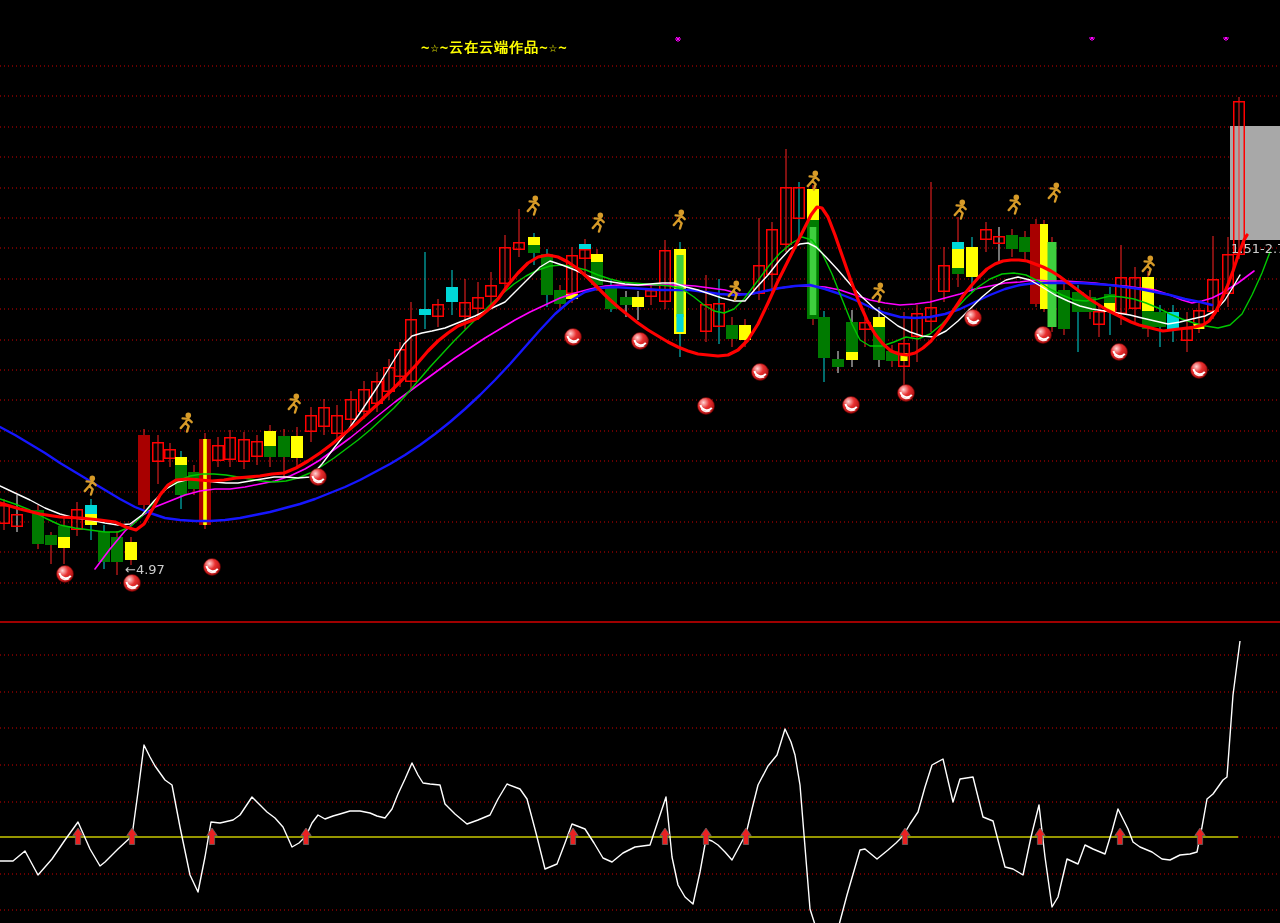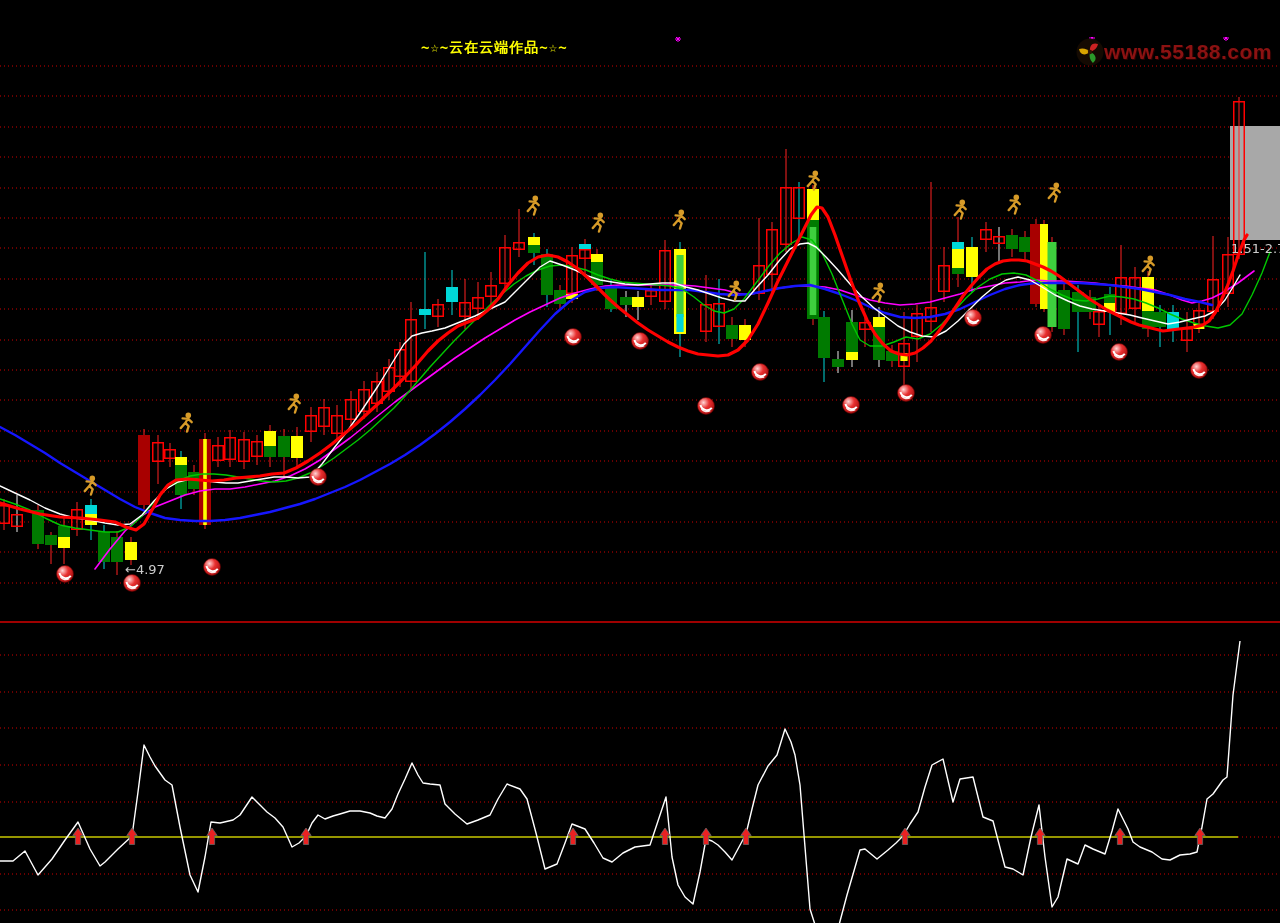--- a/index.html
+++ b/index.html
@@ -626,25 +626,15 @@
         <path d="M0,-9 L5.2,-1.5 L2.6,-1.5 L2.6,7.5 L-2.6,7.5 L-2.6,-1.5 L-5.2,-1.5 Z" fill="#ea2222" stroke="#666666" stroke-width="0.8"></path>
       </g>
       <g transform="translate(1120,800)">
         <path d="M0,-9 L5.2,-1.5 L2.6,-1.5 L2.6,7.5 L-2.6,7.5 L-2.6,-1.5 L-5.2,-1.5 Z" fill="#ea2222" stroke="#666666" stroke-width="0.8"></path>
       </g>
       <g transform="translate(1200,800)">
         <path d="M0,-9 L5.2,-1.5 L2.6,-1.5 L2.6,7.5 L-2.6,7.5 L-2.6,-1.5 L-5.2,-1.5 Z" fill="#ea2222" stroke="#666666" stroke-width="0.8"></path>
       </g>
     </svg>
   <div class="title">~☆~云在云端作品~☆~</div>
-  <div class="logo">
-    <svg width="28" height="28" viewBox="0 0 28 28">
-      <circle cx="14" cy="14" r="13.5" fill="#140a02"></circle>
-      <path d="M14,14 C13,7 17,4 22,6 C21,11 17,13 14,14 Z" fill="#cc2222"></path>
-      <path d="M14,14 C13,7 17,4 22,6 C21,11 17,13 14,14 Z" fill="#2a9a2a" transform="rotate(120 14 14)"></path>
-      <path d="M14,14 C13,7 17,4 22,6 C21,11 17,13 14,14 Z" fill="#d8a400" transform="rotate(240 14 14)"></path>
-      <circle cx="14" cy="14" r="2.2" fill="#301505"></circle>
-    </svg>
-    <span class="logo-text">www.55188.com</span>
-  </div>
   <div id="low-label" class="px-label">←4.97</div>
   <div id="right-label" class="px-label">1.51-2.7</div>
 </div>
 
 </body></html>

